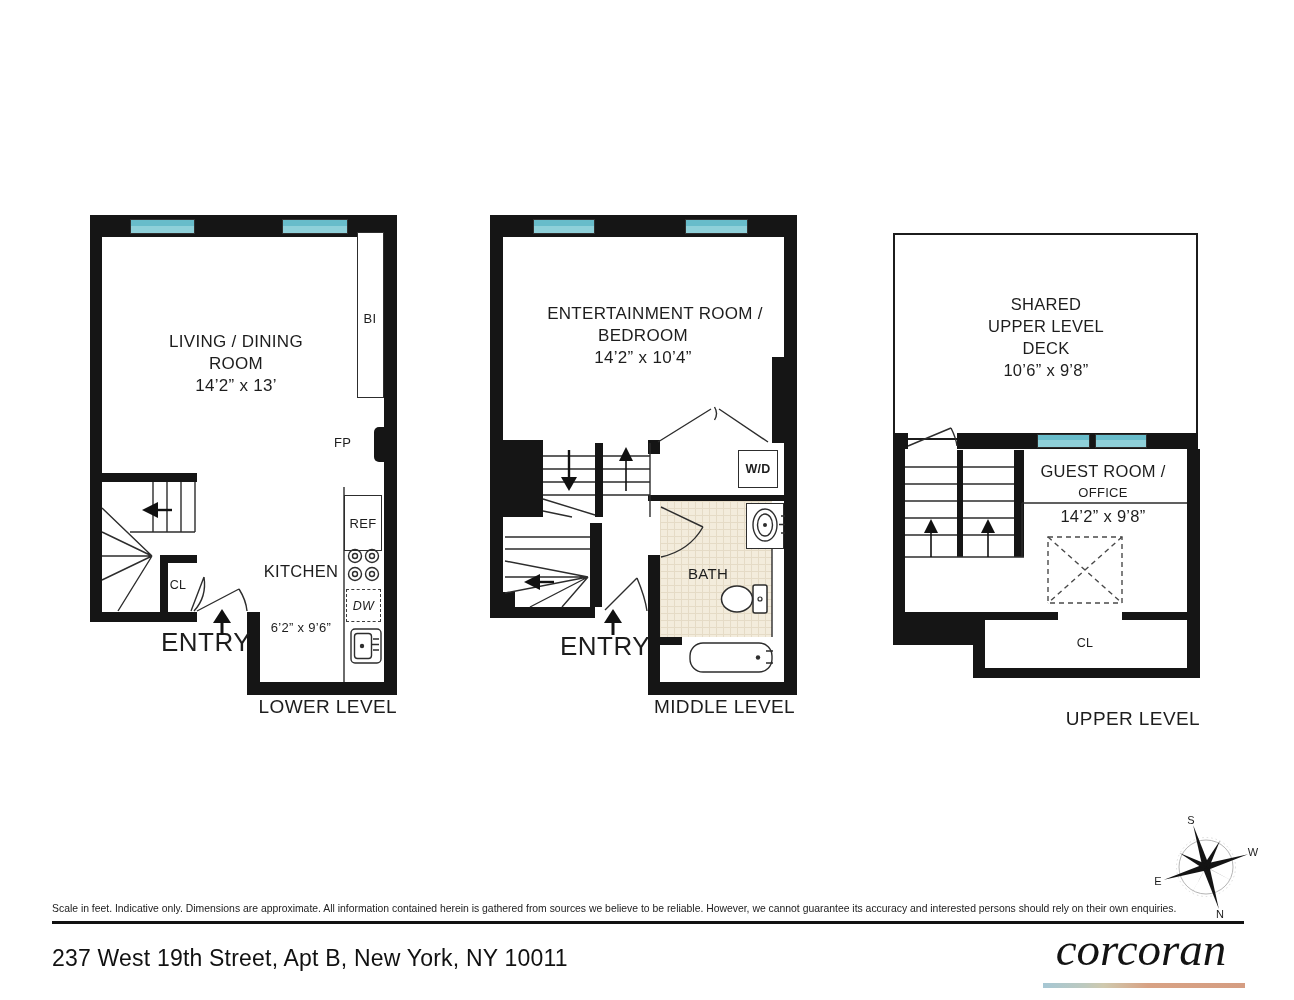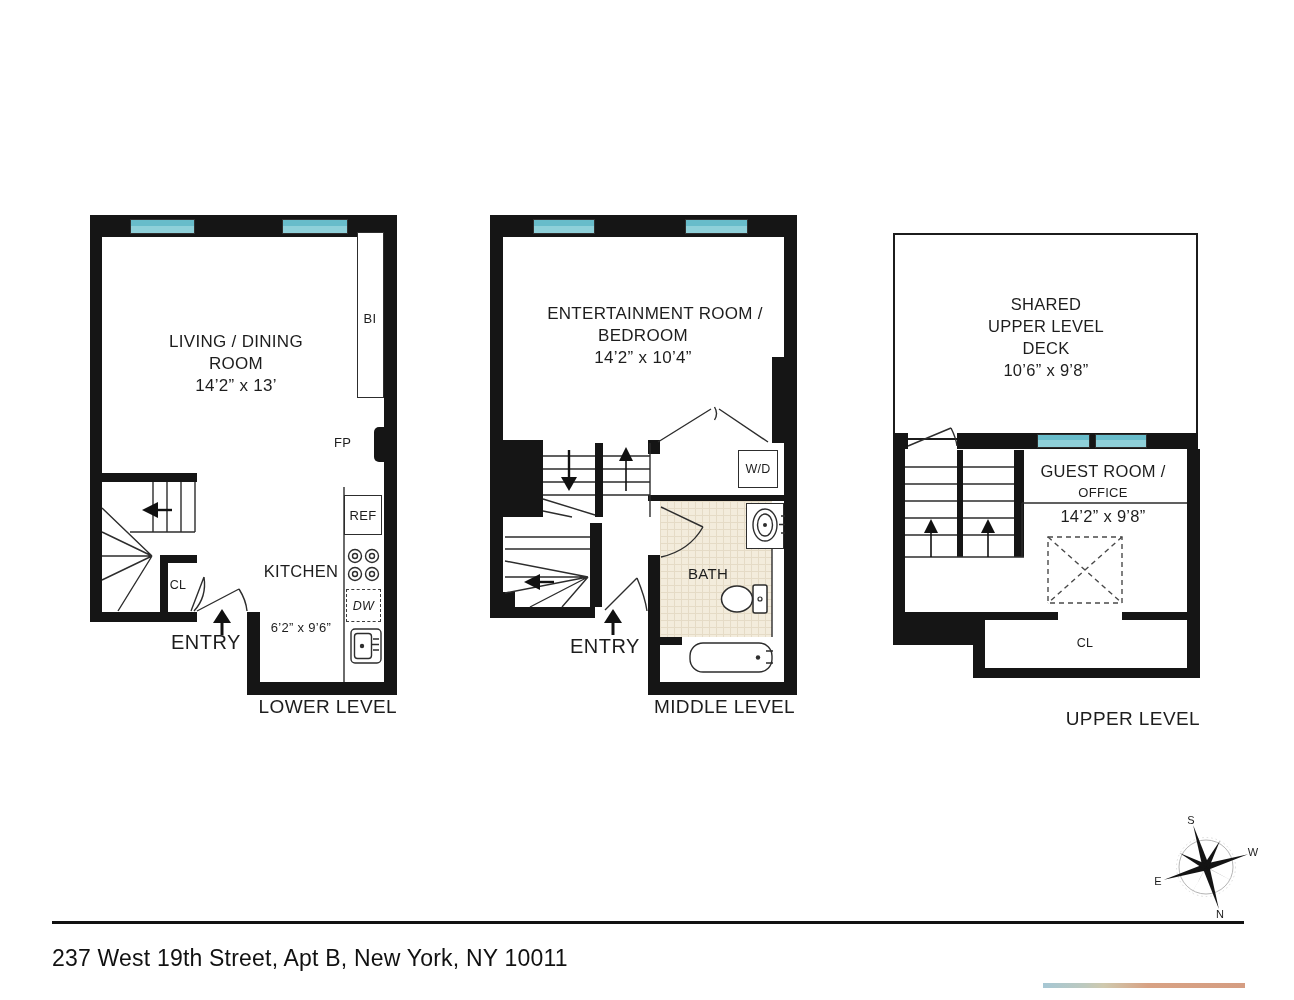--- a/index.html
+++ b/index.html
@@ -9,21 +9,21 @@
   .wall{position:absolute;background:#151515;}
   .win{position:absolute;background:linear-gradient(180deg,#68bcca 0 45%,#8fd0d9 45% 100%);
        border:1px solid #2e2e2e;box-sizing:border-box;}
   .box{position:absolute;background:#fff;border:1.6px solid #2d2d2d;box-sizing:border-box;
        display:flex;align-items:center;justify-content:center;font-size:13px;letter-spacing:.3px;}
   .dashedbox{border:1.6px dashed #3d3d3d;font-style:italic;}
   .lbl{position:absolute;text-align:center;letter-spacing:.3px;line-height:22px;}
   .room{font-size:17px;}
   .small{font-size:13px;line-height:16px;}
   .title{font-size:19px;letter-spacing:.4px;text-align:right;}
-  .entry{font-size:20px;letter-spacing:.5px;}
+  .entry{font-size:26px;letter-spacing:.5px;}
   .svg-layer{position:absolute;left:0;top:0;pointer-events:none;}
   .tile{position:absolute;background-color:#f3ecdc;
         background-image:linear-gradient(#e5dbc6 1px,transparent 1px),
                          linear-gradient(90deg,#e5dbc6 1px,transparent 1px);
         background-size:7px 7px;}
   .fpbump{border-radius:5px 0 0 5px;}
   .disclaimer{position:absolute;left:52px;top:903px;width:1192px;font-size:10.4px;color:#222;
               white-space:nowrap;}
   .rule{position:absolute;left:52px;top:921px;width:1192px;height:3px;background:#111;}
   .address{position:absolute;left:52px;top:945px;font-size:23px;color:#111;letter-spacing:.2px;}
@@ -53,21 +53,21 @@
     <div class="lbl small" style="left:258px;top:96px;width:44px;">BI</div>
     <div class="lbl small" style="left:244px;top:220px;width:36px;text-align:left;">FP</div>
 
     <div class="lbl room" style="left:36px;top:116px;width:220px;">LIVING / DINING</div>
     <div class="lbl room" style="left:36px;top:138px;width:220px;">ROOM</div>
     <div class="lbl room" style="left:36px;top:160px;width:220px;">14’2” x 13’</div>
 
     <div class="lbl room" style="left:151px;top:345px;width:120px;font-size:16.5px;">KITCHEN</div>
     <div class="lbl room" style="left:141px;top:367px;width:140px;font-size:13px;margin-top:35px;">6’2” x 9’6”</div>
 
-    <div class="box" style="left:254px;top:280px;width:38px;height:40px;">REF</div>
+    <div class="box" style="left:254px;top:280px;width:38px;height:56px;">REF</div>
     <div class="box dashedbox" style="left:256px;top:374px;width:35px;height:33px;font-size:12.5px;">DW</div>
     <div class="lbl small" style="left:66px;top:362px;width:44px;font-size:12.5px;">CL</div>
     <div class="lbl entry" style="left:66px;top:416px;width:100px;">ENTRY</div>
     <div class="lbl title" style="left:97px;top:481px;width:210px;">LOWER LEVEL</div>
 
     <svg class="svg-layer" width="307" height="505" viewBox="0 0 307 505">
       <g stroke="#2d2d2d" stroke-width="1.4" fill="none">
         <path d="M63,267 V317 M77,267 V317 M91,267 V317 M105,267 V317"></path>
         <path d="M40,317 H105"></path>
         <path d="M62,341 L12,293 M62,341 L12,317 M62,341 H12 M62,341 L12,365 M62,341 L28,396"></path>
@@ -116,21 +116,21 @@
     <div class="wall" style="left:158px;top:340px;width:12px;height:140px;"></div>
     <div class="wall" style="left:158px;top:467px;width:149px;height:13px;"></div>
     <div class="wall" style="left:170px;top:422px;width:22px;height:8px;"></div>
 
     <div class="tile" style="left:170px;top:286px;width:112px;height:136px;"></div>
 
     <div class="lbl room" style="left:55px;top:88px;width:220px;">ENTERTAINMENT ROOM /</div>
     <div class="lbl room" style="left:43px;top:110px;width:220px;">BEDROOM</div>
     <div class="lbl room" style="left:43px;top:132px;width:220px;">14’2” x 10’4”</div>
 
-    <div class="box" style="left:248px;top:235px;width:40px;height:38px;font-size:12.5px;">W/D</div>
+    <div class="box" style="left:248px;top:235px;width:40px;height:38px;font-size:12.5px;font-weight:bold;">W/D</div>
     <div class="box" style="left:256px;top:288px;width:38px;height:46px;border-width:1.4px;"></div>
     <div class="lbl" style="left:178px;top:348px;width:80px;font-size:15px;">BATH</div>
     <div class="lbl entry" style="left:65px;top:420px;width:100px;">ENTRY</div>
     <div class="lbl title" style="left:95px;top:481px;width:210px;">MIDDLE LEVEL</div>
 
     <svg class="svg-layer" width="307" height="505" viewBox="0 0 307 505">
       <g stroke="#2d2d2d" stroke-width="1.4" fill="none">
         <path d="M53,241 H105 M53,254 H105 M53,267 H105 M53,280 H105"></path>
         <path d="M113,241 H160 M113,254 H160 M113,267 H160 M113,280 H160"></path>
         <path d="M160,228 V302 M53,284 L105,300 M53,296 L82,302"></path>
@@ -236,18 +236,20 @@
       <polygon points="34.8,77.2 58.1,53.9 53.9,58.1"></polygon>
     </g>
     <g font-family="Liberation Sans,sans-serif" font-size="11" fill="#1c1c1c" text-anchor="middle">
       <text x="41" y="13">S</text>
       <text x="103" y="45">W</text>
       <text x="70" y="107">N</text>
       <text x="8" y="74">E</text>
     </g>
   </svg>
 
+  <div class="disclaimer">Scale in feet. Indicative only. Dimensions are approximate. All information contained herein is gathered from sources we believe to be reliable. However, we cannot guarantee its accuracy and interested persons should rely on their own enquiries.</div>
   <div class="rule"></div>
   <div class="address">237 West 19th Street, Apt B, New York, NY 10011</div>
+  <div class="brand">corcoran</div>
   <div style="position:absolute;left:1043px;top:983px;width:202px;height:5px;
               background:linear-gradient(90deg,#a6c7d4 0%,#bcc9bf 20%,#cfc9ae 30%,#d8a284 52%,#d59d82 100%);"></div>
 
 </div>
 
 </body></html>

